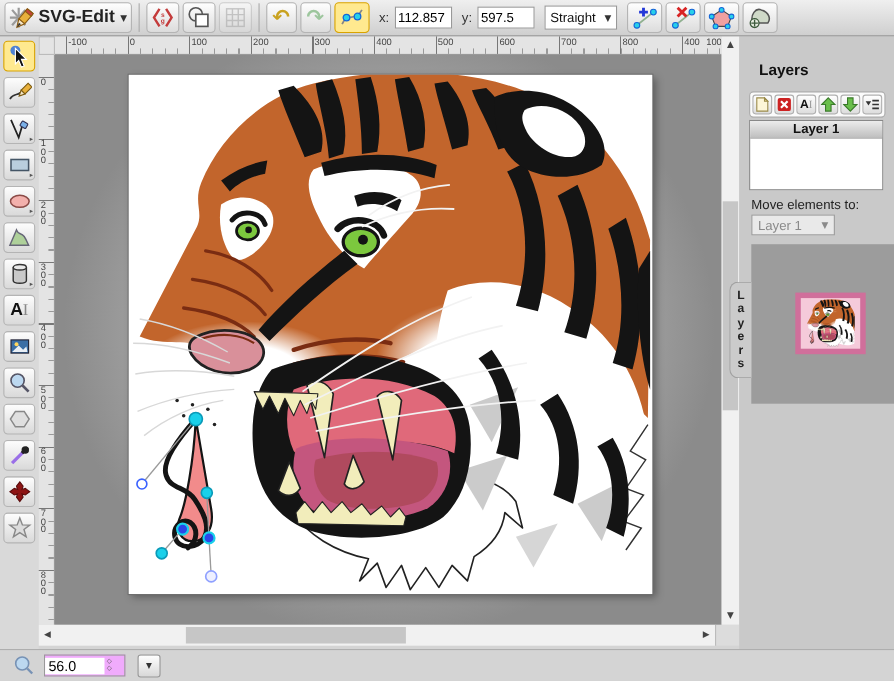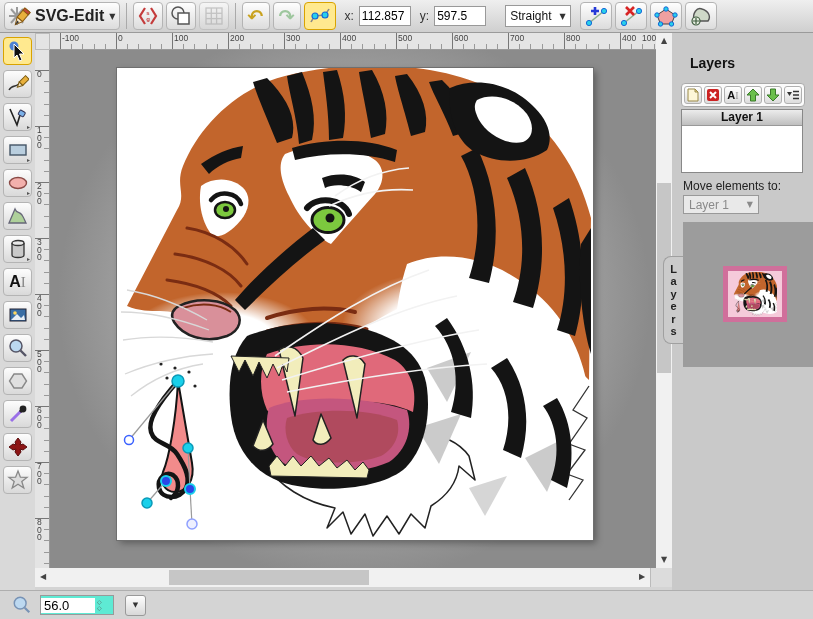--- a/index.html
+++ b/index.html
@@ -78,21 +78,21 @@
   .thumb{position:absolute;left:40px;top:44px;width:64px;height:56px;background:#d06f9b;
     display:flex;align-items:center;justify-content:center}
   .thumb-inner{width:54px;height:46px;background:#f5cada;display:flex;align-items:center;justify-content:center}
   .side-tab{position:absolute;left:663px;top:256px;width:19px;height:86px;background:#cbcbcb;
     border:1px solid #a0a0a0;border-right:none;border-radius:8px 0 0 8px;z-index:18;
     display:flex;align-items:center;justify-content:center}
   .side-tab div{width:10px;font-size:11px;font-weight:bold;line-height:12.5px;word-break:break-all;color:#222;text-align:center}
   
   .bottombar{position:absolute;left:0;top:590px;width:813px;height:29px;background:#d4d4d4;
     border-top:1px solid #aeaeae;display:flex;align-items:center;padding-left:12px;box-sizing:border-box;gap:8px}
-  .zoom-input-wrap{width:74px;height:20px;background:#5eead4;border:1px solid #999;display:flex;
+  .zoom-input-wrap{width:74px;height:20px;background:#f0abfc;border:1px solid #999;display:flex;
     align-items:center;box-sizing:border-box}
   .zoom-input{border:none;outline:none;width:48px;font-size:13px;padding:0 3px;font-family:"Liberation Sans",sans-serif}
   .spinner{display:flex;flex-direction:column;font-size:6px;line-height:6px;color:#555;padding:0 2px}
   .zoom-dd{width:19px;height:19px;border:1px solid #999;border-radius:3px;margin-left:3px;
     background:linear-gradient(#fefefe,#d8d8d8);display:flex;align-items:center;justify-content:center;font-size:7px;color:#333}
   .glyph{font-family:"DejaVu Sans",sans-serif}
 </style>
 </head>
 <body>
 
@@ -152,21 +152,21 @@
     <svg width="24" height="22" viewBox="0 0 24 22">
       <path d="M3,17 C8,5 15,16 21,4" fill="none" stroke="#888" stroke-width="1.6"></path>
       <circle cx="7" cy="11" r="3" fill="#27d0ea" stroke="#1566d8" stroke-width="1.2"></circle>
       <circle cx="17" cy="10" r="3" fill="#27d0ea" stroke="#1566d8" stroke-width="1.2"></circle>
     </svg>
   </div>
   <span class="coord-label">x:</span>
   <input class="coord-input" value="112.857" style="">
   <span class="coord-label">y:</span>
   <input class="coord-input" value="597.5" style="">
-  <div class="select-box" style="margin-left:16px">
+  <div class="select-box" style="margin-left:6px">
     <span>Straight</span>
     <span class="dd-arrow glyph">▼</span>
   </div>
   <div class="tb-btn" style="margin-left:6px">
     <svg width="24" height="22" viewBox="0 0 24 22">
       <line x1="5" y1="18" x2="20" y2="6" stroke="#8fb08f" stroke-width="1.6"></line>
       <circle cx="5" cy="18" r="2.6" fill="#27d0ea" stroke="#1566d8"></circle>
       <circle cx="20" cy="6" r="2.6" fill="#27d0ea" stroke="#1566d8"></circle>
       <path d="M11,2 v8 M7,6 h8" stroke="#2439d8" stroke-width="2.6"></path>
     </svg>

